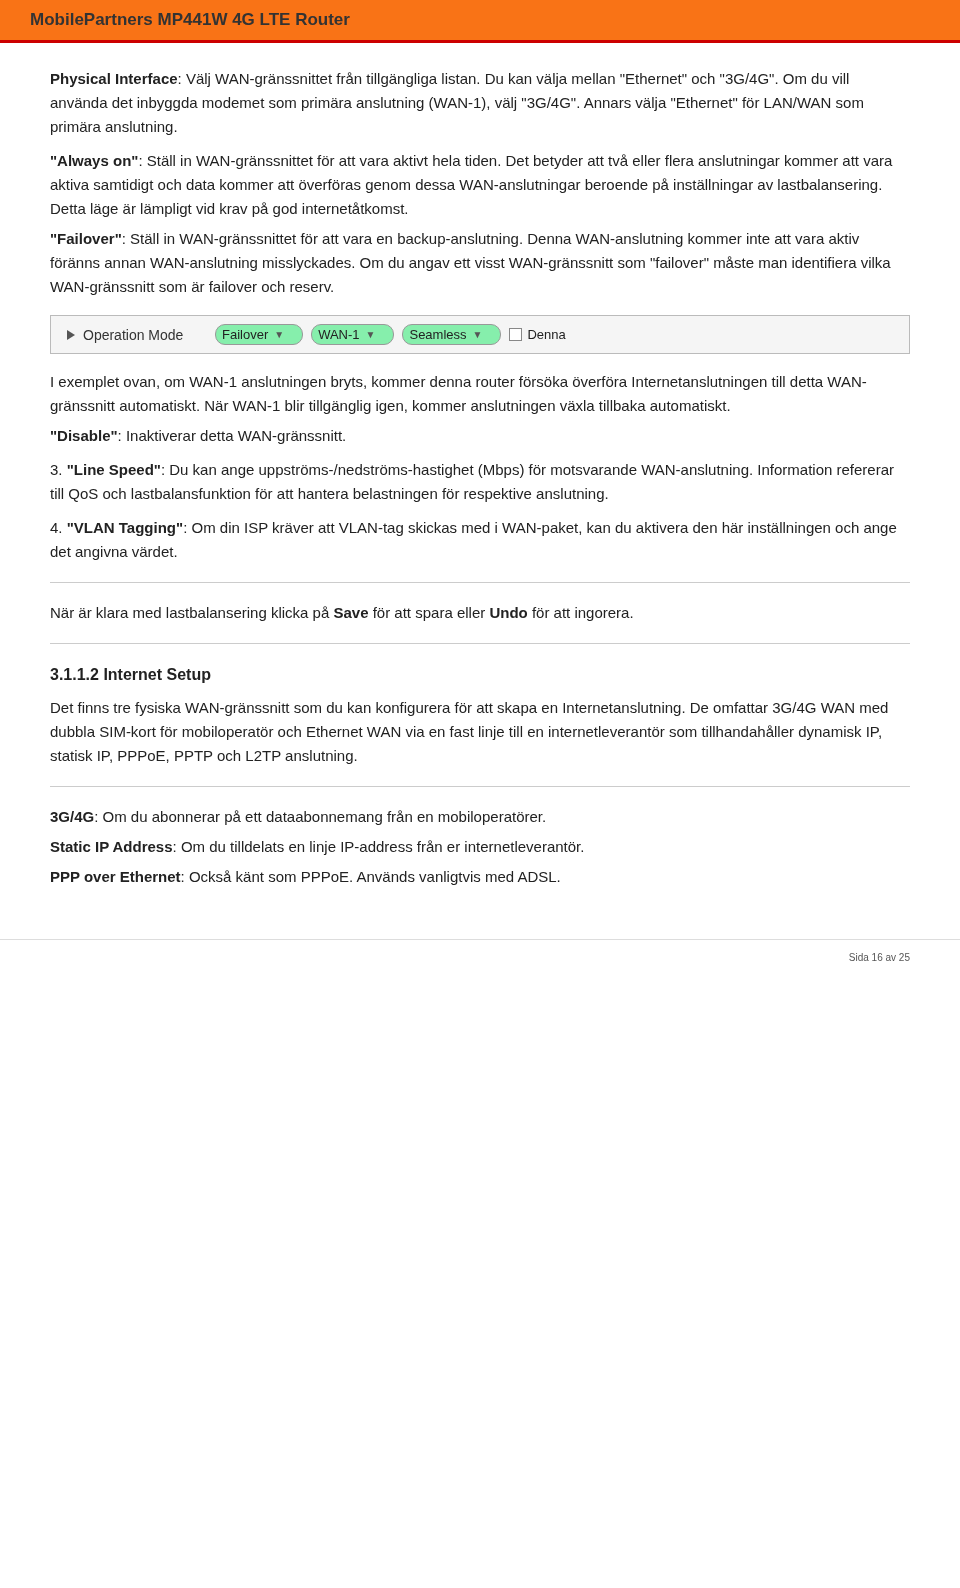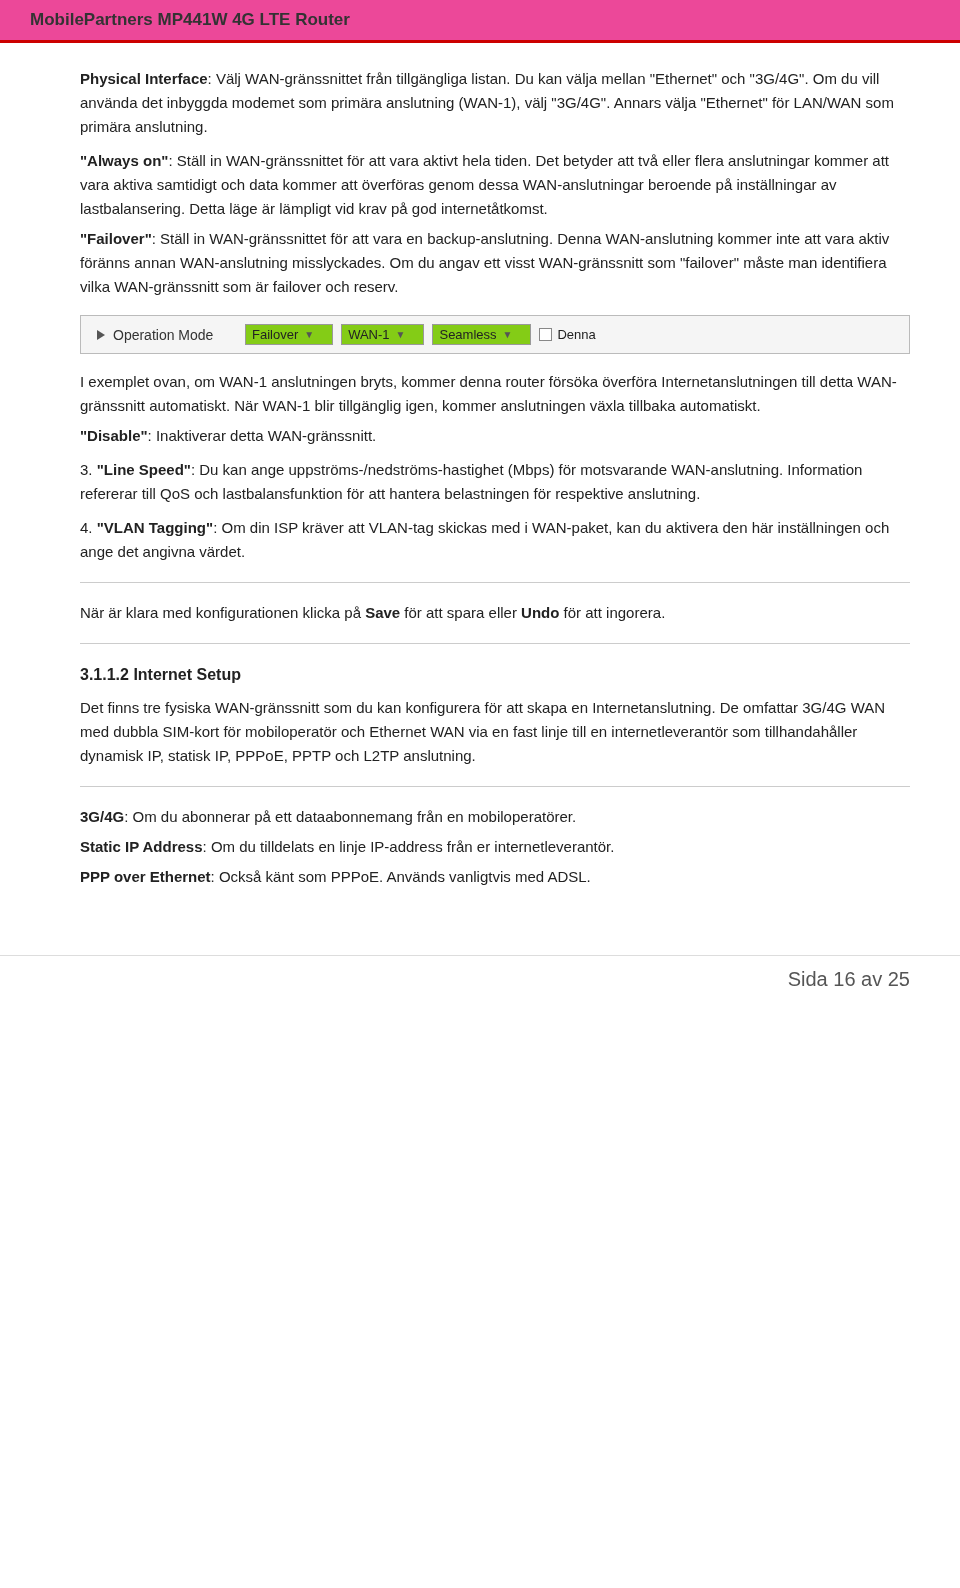--- a/index.html
+++ b/index.html
@@ -5,29 +5,29 @@
     * { box-sizing: border-box; margin: 0; padding: 0; }
     body {
       font-family: Arial, sans-serif;
       font-size: 15px;
       color: #222;
       background: #fff;
       width: 960px;
       min-height: 1588px;
     }
     .page-header {
-      background: #ec4899;
+      background: #f97316;
       border-bottom: 3px solid #c00;
       padding: 10px 30px;
       font-size: 17px;
       font-weight: bold;
       color: #333;
     }
     .page-content {
-      padding: 24px 50px 40px 80px;
+      padding: 24px 50px 40px 50px;
     }
     .section-text {
       margin-bottom: 10px;
       line-height: 1.6;
     }
     .section-text b, .section-text strong {
       font-weight: bold;
     }
     .numbered-item {
       margin: 10px 0 8px 0;
@@ -58,24 +58,24 @@
     .ui-panel .panel-label .triangle {
       display: inline-block;
       width: 0; height: 0;
       border-top: 5px solid transparent;
       border-bottom: 5px solid transparent;
       border-left: 8px solid #555;
       margin-right: 4px;
     }
     .ui-dropdown {
       border: 1px solid #999;
-      background: #84cc16;
+      background: #86efac;
       padding: 2px 18px 2px 6px;
       font-size: 13px;
-      border-radius: 0;
+      border-radius: 10px;
       position: relative;
       display: inline-flex;
       align-items: center;
       gap: 6px;
     }
     .ui-dropdown .dd-arrow {
       font-size: 10px;
       color: #555;
     }
     .ui-checkbox-label {
@@ -97,24 +97,24 @@
       margin: 18px 0;
     }
     .section-heading {
       font-size: 16px;
       font-weight: bold;
       margin: 22px 0 12px 0;
     }
     .page-footer {
       text-align: right;
       padding: 12px 50px;
-      font-size: 20px;
+      font-size: 10px;
       color: #555;
       border-top: 1px solid #ddd;
-      margin-top: 20px;
+      margin-top: 4px;
     }
   </style>
 </head>
 <body>
 
 <div class="page-header">
   <span>MobilePartners MP441W 4G LTE Router</span>
 </div>
 
 <div class="page-content">
@@ -169,21 +169,21 @@
   </div>
 
   <div class="numbered-item">
     <span>4.</span>
     <strong>"VLAN Tagging"</strong><span>: Om din ISP kräver att VLAN-tag skickas med i WAN-paket, kan du aktivera den här inställningen och ange det angivna värdet.</span>
   </div>
 
   <hr class="divider">
 
   <p class="section-text">
-    <span>När är klara med konfigurationen klicka på </span><strong>Save</strong><span> för att spara eller </span><strong>Undo</strong><span> för att ingorera.</span>
+    <span>När är klara med lastbalansering klicka på </span><strong>Save</strong><span> för att spara eller </span><strong>Undo</strong><span> för att ingorera.</span>
   </p>
 
   <hr class="divider">
 
   <h2 class="section-heading">3.1.1.2 Internet Setup</h2>
 
   <p class="section-text">Det finns tre fysiska WAN-gränssnitt som du kan konfigurera för att skapa en Internetanslutning. De omfattar 3G/4G WAN med dubbla SIM-kort för mobiloperatör och Ethernet WAN via en fast linje till en internetleverantör som tillhandahåller dynamisk IP, statisk IP, PPPoE, PPTP och L2TP anslutning.</p>
 
   <hr class="divider">
 

